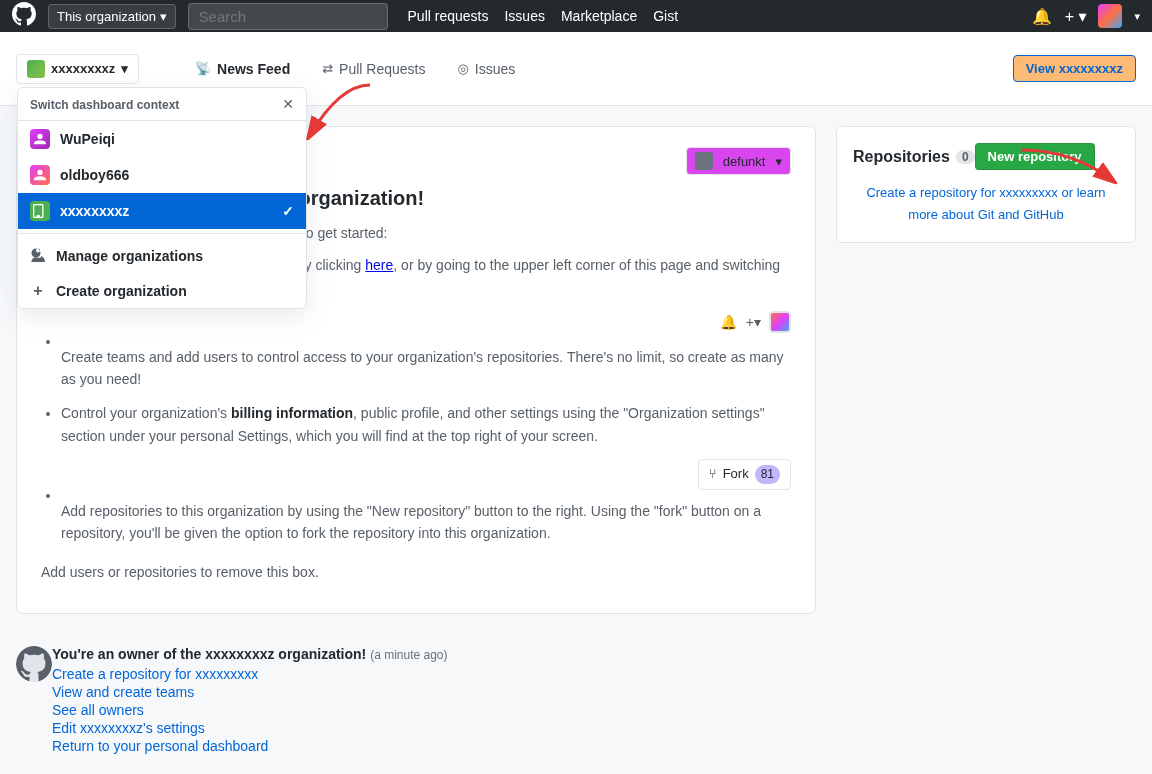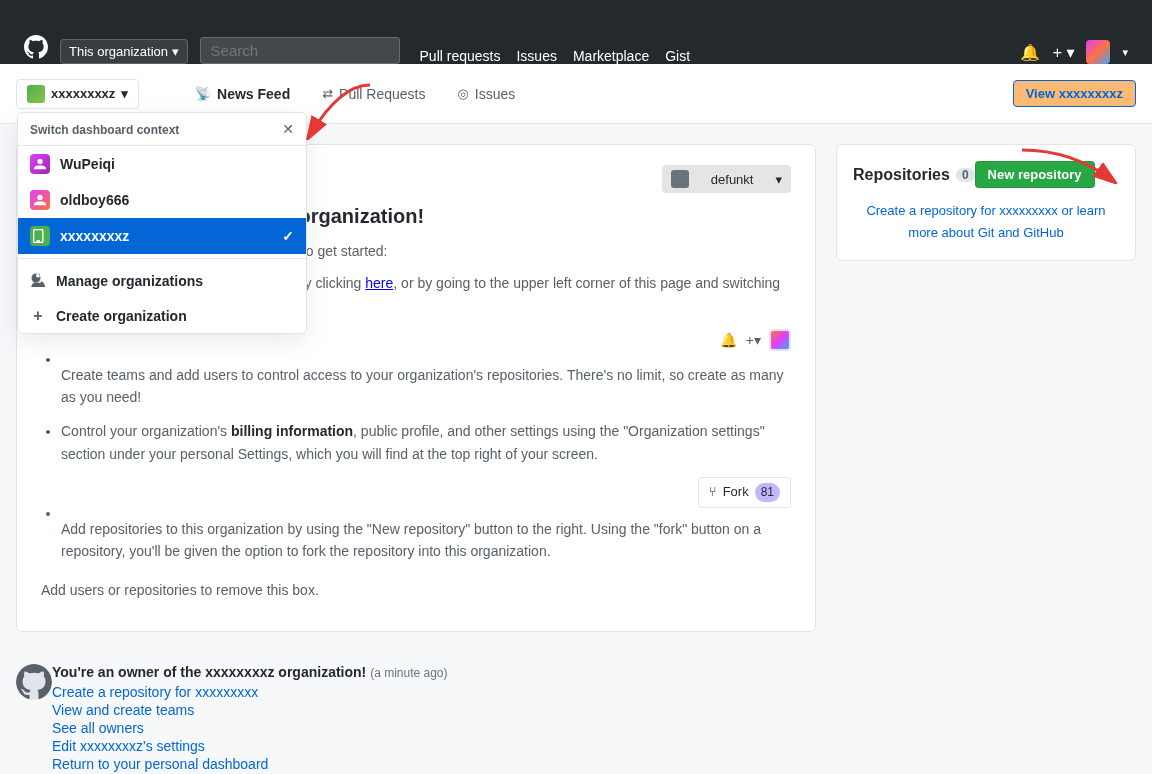--- a/index.html
+++ b/index.html
@@ -1,24 +1,24 @@
 <!DOCTYPE html>
 <html><head>
   <meta charset="utf-8">
   <style>
     * { box-sizing: border-box; margin: 0; padding: 0; }
     body { font-family: -apple-system, BlinkMacSystemFont, "Segoe UI", Helvetica, Arial, sans-serif; font-size: 14px; background: #f6f8fa; color: #24292e; }
 
     
     .navbar {
       background: #24292e;
-      height: 64px;
-      display: flex;
-      align-items: flex-end;
-      padding: 0 24px;
+      height: 32px;
+      display: flex;
+      align-items: center;
+      padding: 0 12px;
       gap: 12px;
       position: relative;
       z-index: 100;
     }
     .navbar-logo { color: white; font-size: 20px; flex-shrink: 0; }
     .navbar-context-btn {
       background: rgba(255,255,255,0.1);
       border: 1px solid rgba(255,255,255,0.2);
       color: white;
       border-radius: 4px;
@@ -43,21 +43,21 @@
     .navbar-right { margin-left: auto; display: flex; align-items: center; gap: 12px; }
     .navbar-right .icon-btn { color: white; font-size: 16px; cursor: pointer; display: flex; align-items: center; gap: 2px; }
     .avatar-small { width: 24px; height: 24px; border-radius: 4px; background: linear-gradient(135deg, #e040fb, #ff7043, #42a5f5); display: flex; align-items: center; justify-content: center; font-size: 10px; color: white; cursor: pointer; }
 
     
     .tabs-bar {
       background: white;
       border-bottom: 1px solid #e1e4e8;
       display: flex;
       align-items: center;
-      padding: 4px 16px;
+      padding: 11px 16px;
       position: relative;
     }
     .org-selector {
       background: white;
       border: 1px solid #e1e4e8;
       border-radius: 4px;
       padding: 5px 10px;
       font-size: 13px;
       font-weight: 600;
       cursor: pointer;
@@ -219,28 +219,28 @@
     .item-icon.user-wu { background: linear-gradient(135deg, #e040fb, #9c27b0); font-size: 10px; color: white; }
     .item-icon.user-old { background: linear-gradient(135deg, #e040fb, #ff7043); font-size: 10px; color: white; }
     .item-icon.org-x { background: linear-gradient(135deg, #4caf50, #8bc34a); font-size: 10px; color: white; }
     .checkmark { margin-left: auto; font-size: 14px; }
     .dropdown-item-with-icon { display: flex; align-items: center; gap: 10px; padding: 8px 12px; cursor: pointer; font-size: 14px; color: #24292e; }
     .item-people-icon { font-size: 16px; color: #586069; }
 
     
     .defunkt-btn {
       border: 1px solid #e1e4e8;
-      background: #e5e5e5;
+      background: #d946ef;
       border-radius: 4px;
       padding: 4px 8px;
       font-size: 13px;
       cursor: pointer;
       display: inline-flex;
       align-items: center;
-      gap: 22px;
+      gap: 10px;
       float: right;
       margin-bottom: 12px;
     }
     .defunkt-avatar { width: 18px; height: 18px; border-radius: 3px; background: #6a737d; display: inline-block; }
     .mini-actions { float: right; display: flex; align-items: center; gap: 8px; margin-bottom: 12px; }
     .mini-bell { font-size: 14px; color: #586069; cursor: pointer; }
     .mini-plus { font-size: 14px; color: #586069; cursor: pointer; }
     .mini-avatar { width: 22px; height: 22px; border-radius: 4px; background: linear-gradient(135deg, #ff7043, #e040fb, #42a5f5); display: inline-block; border: 2px solid #e1e4e8; cursor: pointer; }
     .clearfix::after { content: ''; display: table; clear: both; }
   </style>

